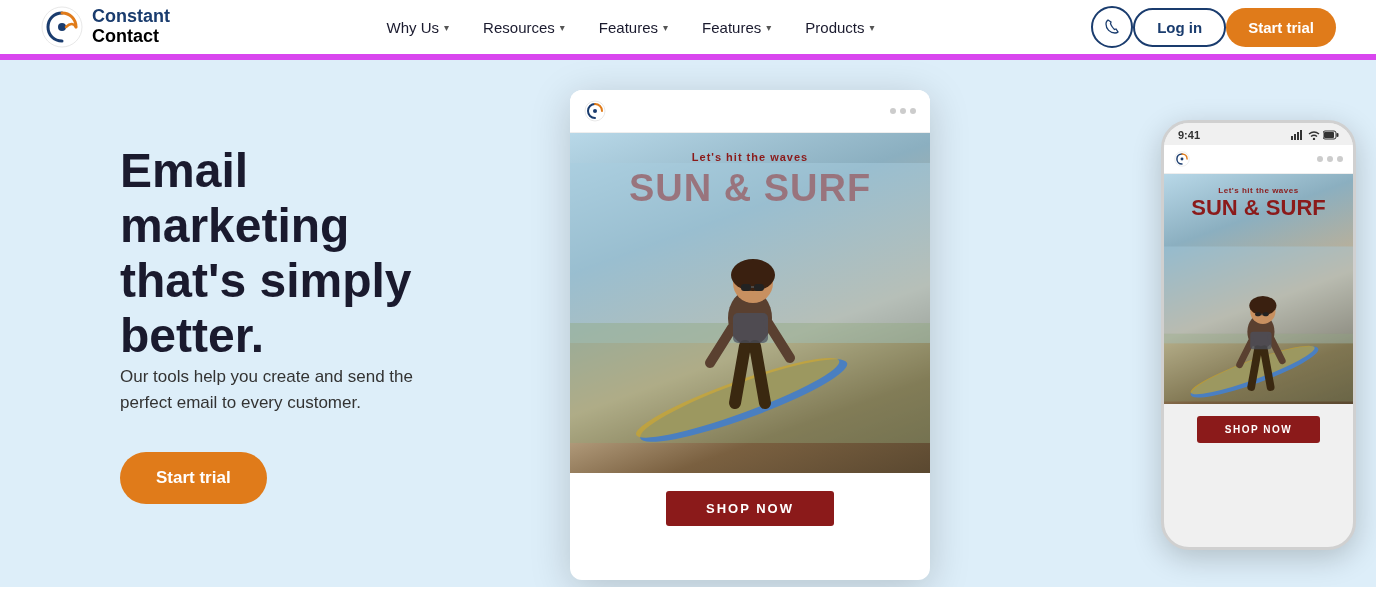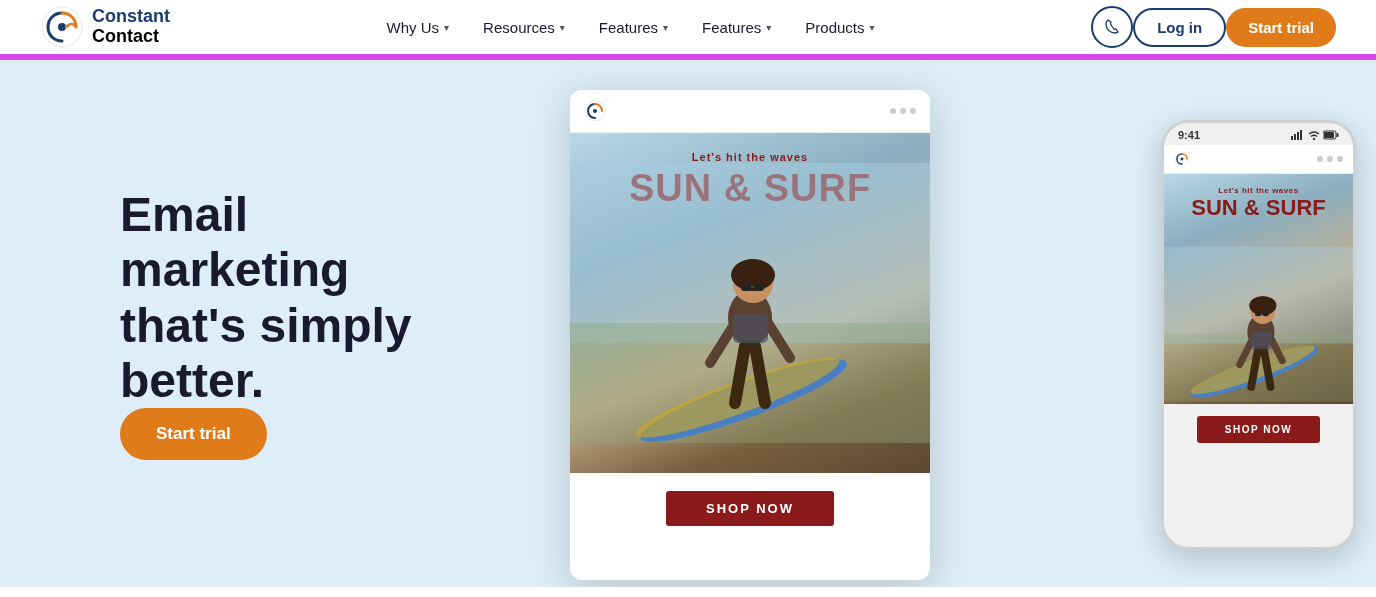--- a/index.html
+++ b/index.html
@@ -326,20 +326,21 @@
       </svg>
     </button>
     <button class="login-btn">Log in</button>
     <button class="trial-btn-nav">Start trial</button>
   </div>
 </nav>
 
 <section class="hero">
   <div class="hero-content">
     <h1 class="hero-title">Email marketing that's simply better.</h1>
+    <p class="hero-subtitle">Our tools help you create and send the perfect email to every customer.</p>
     <button class="trial-btn-hero">Start trial</button>
   </div>
 
   <div class="hero-visuals">
 
     <div class="desktop-mockup">
       <div class="mockup-toolbar">
         <svg class="mockup-logo-small" viewBox="0 0 22 22" fill="none">
           <circle cx="11" cy="11" r="10" fill="#fff" stroke="#e8e8e8"></circle>
           <path d="M11 4 C7 4 4 7 4 11 C4 15 7 18 11 18" stroke="#1a3c6e" stroke-width="2" fill="none" stroke-linecap="round"></path>

